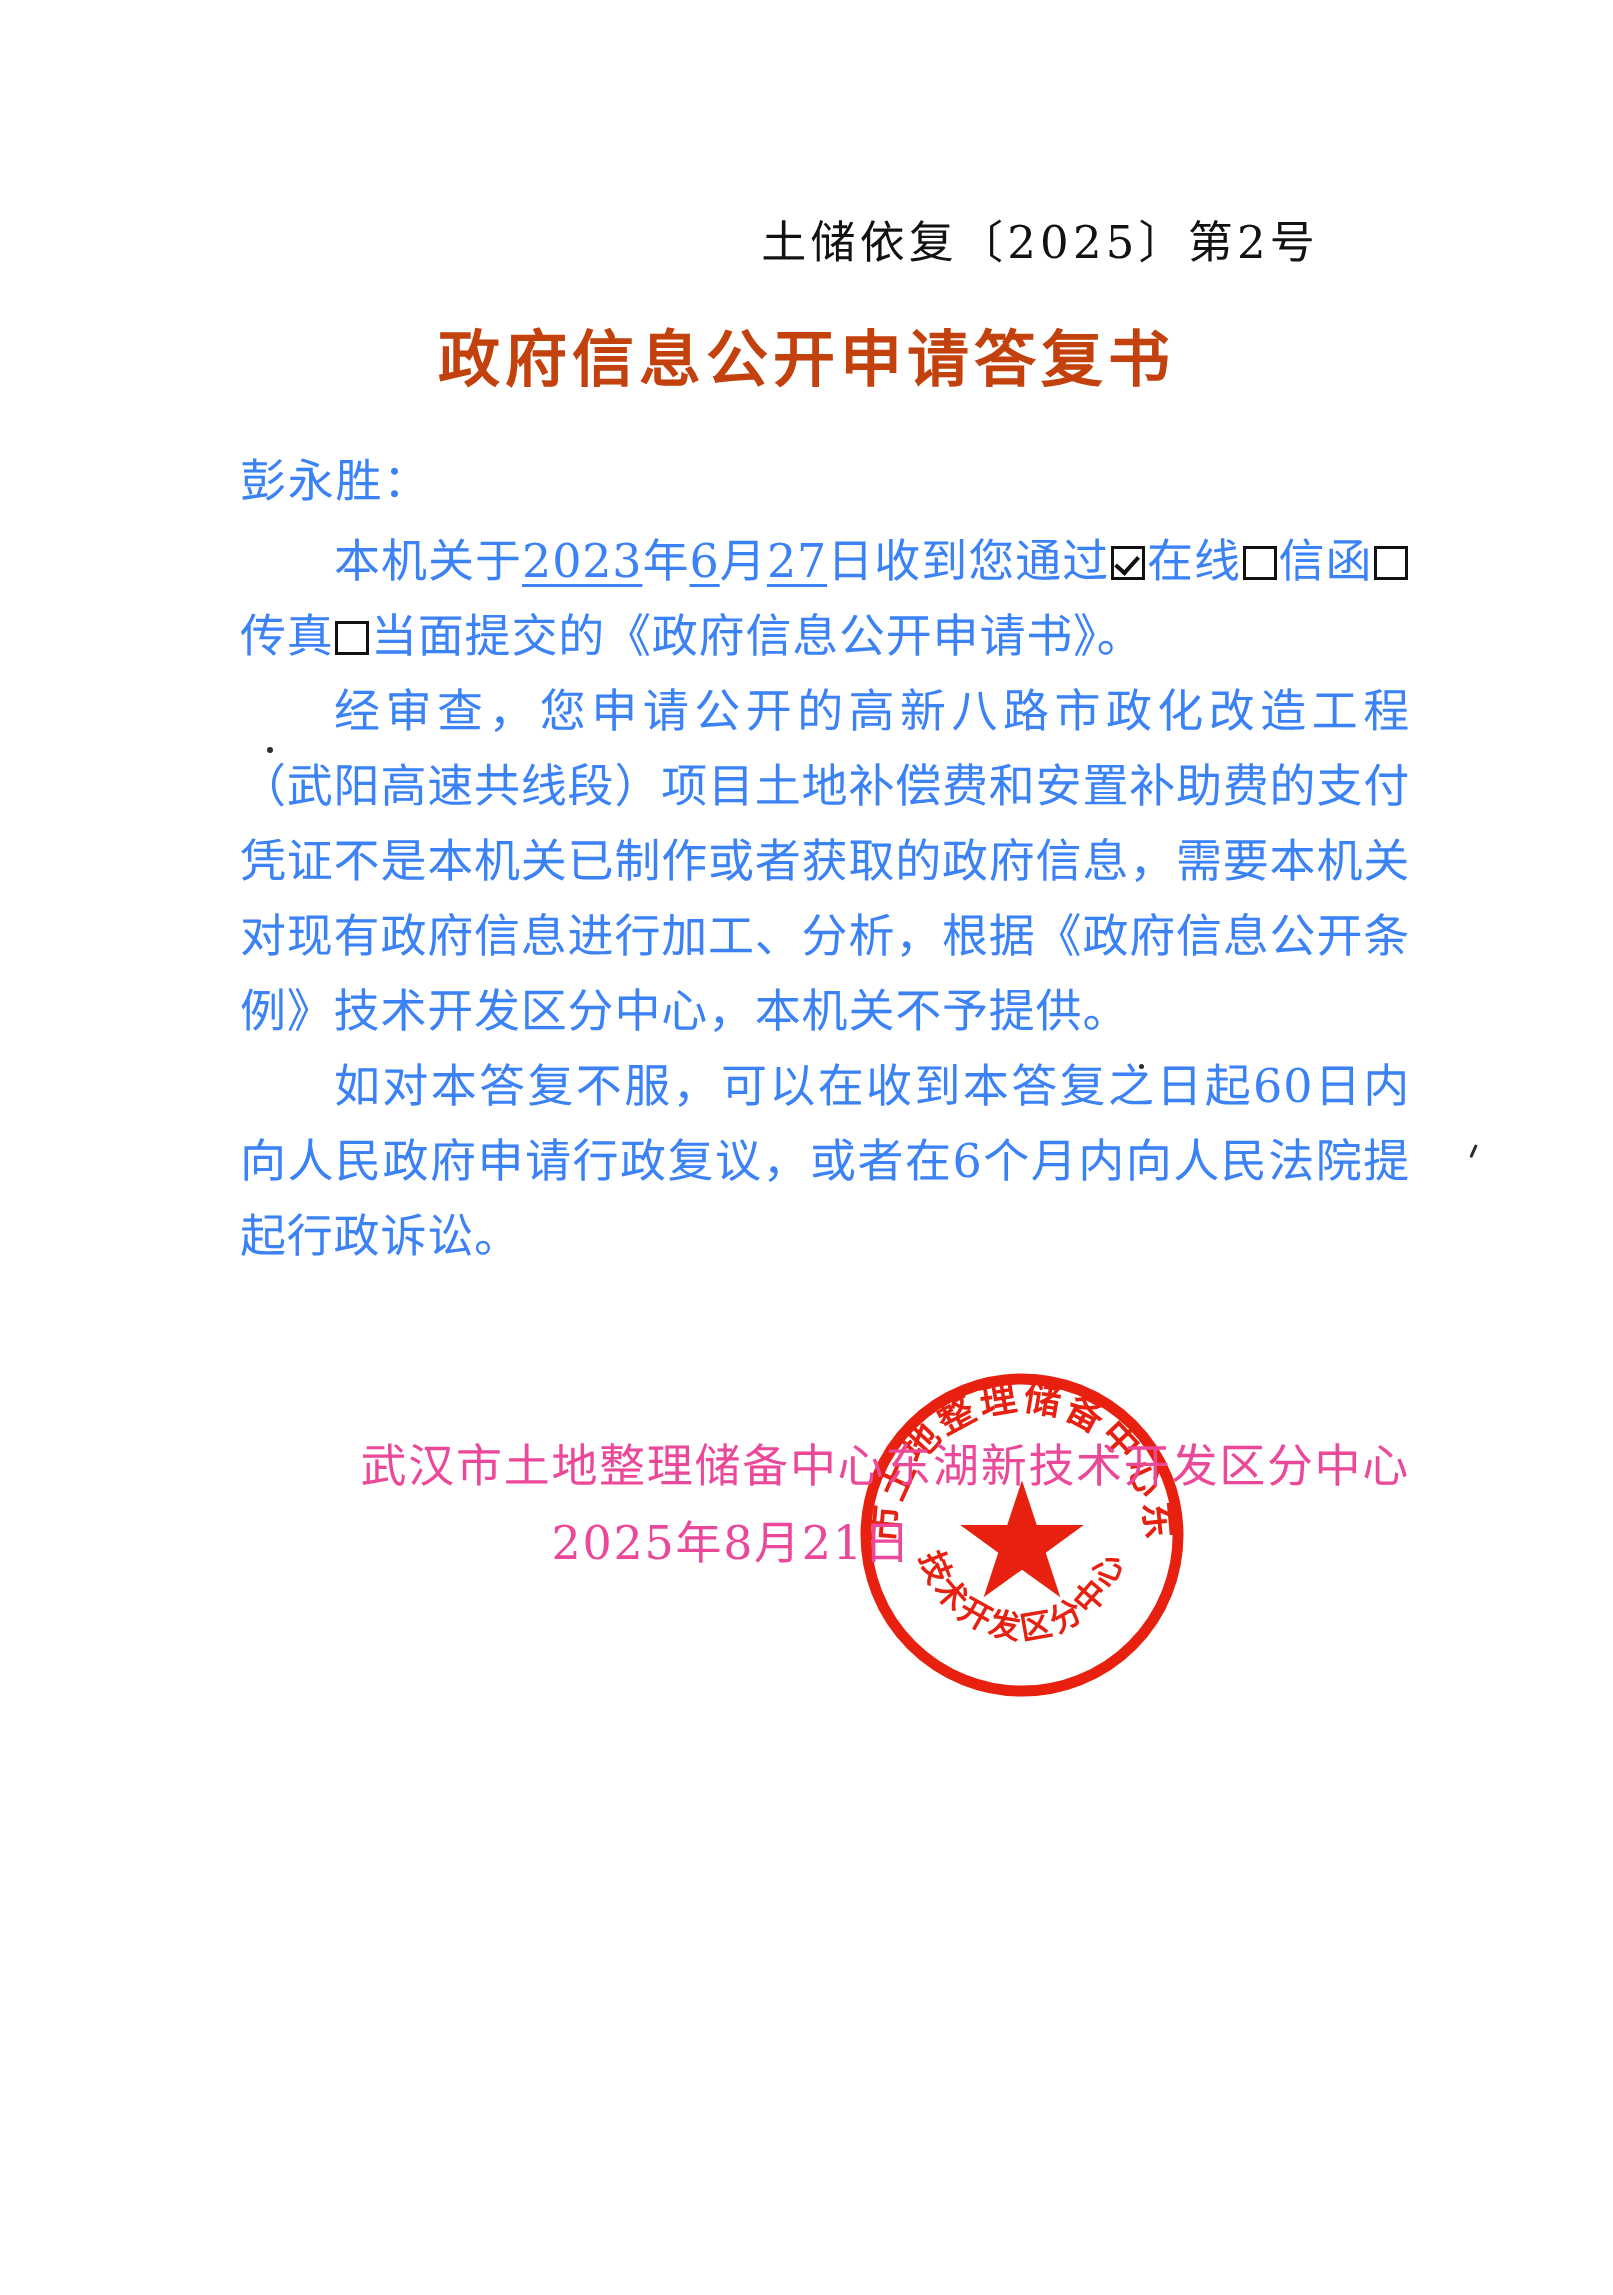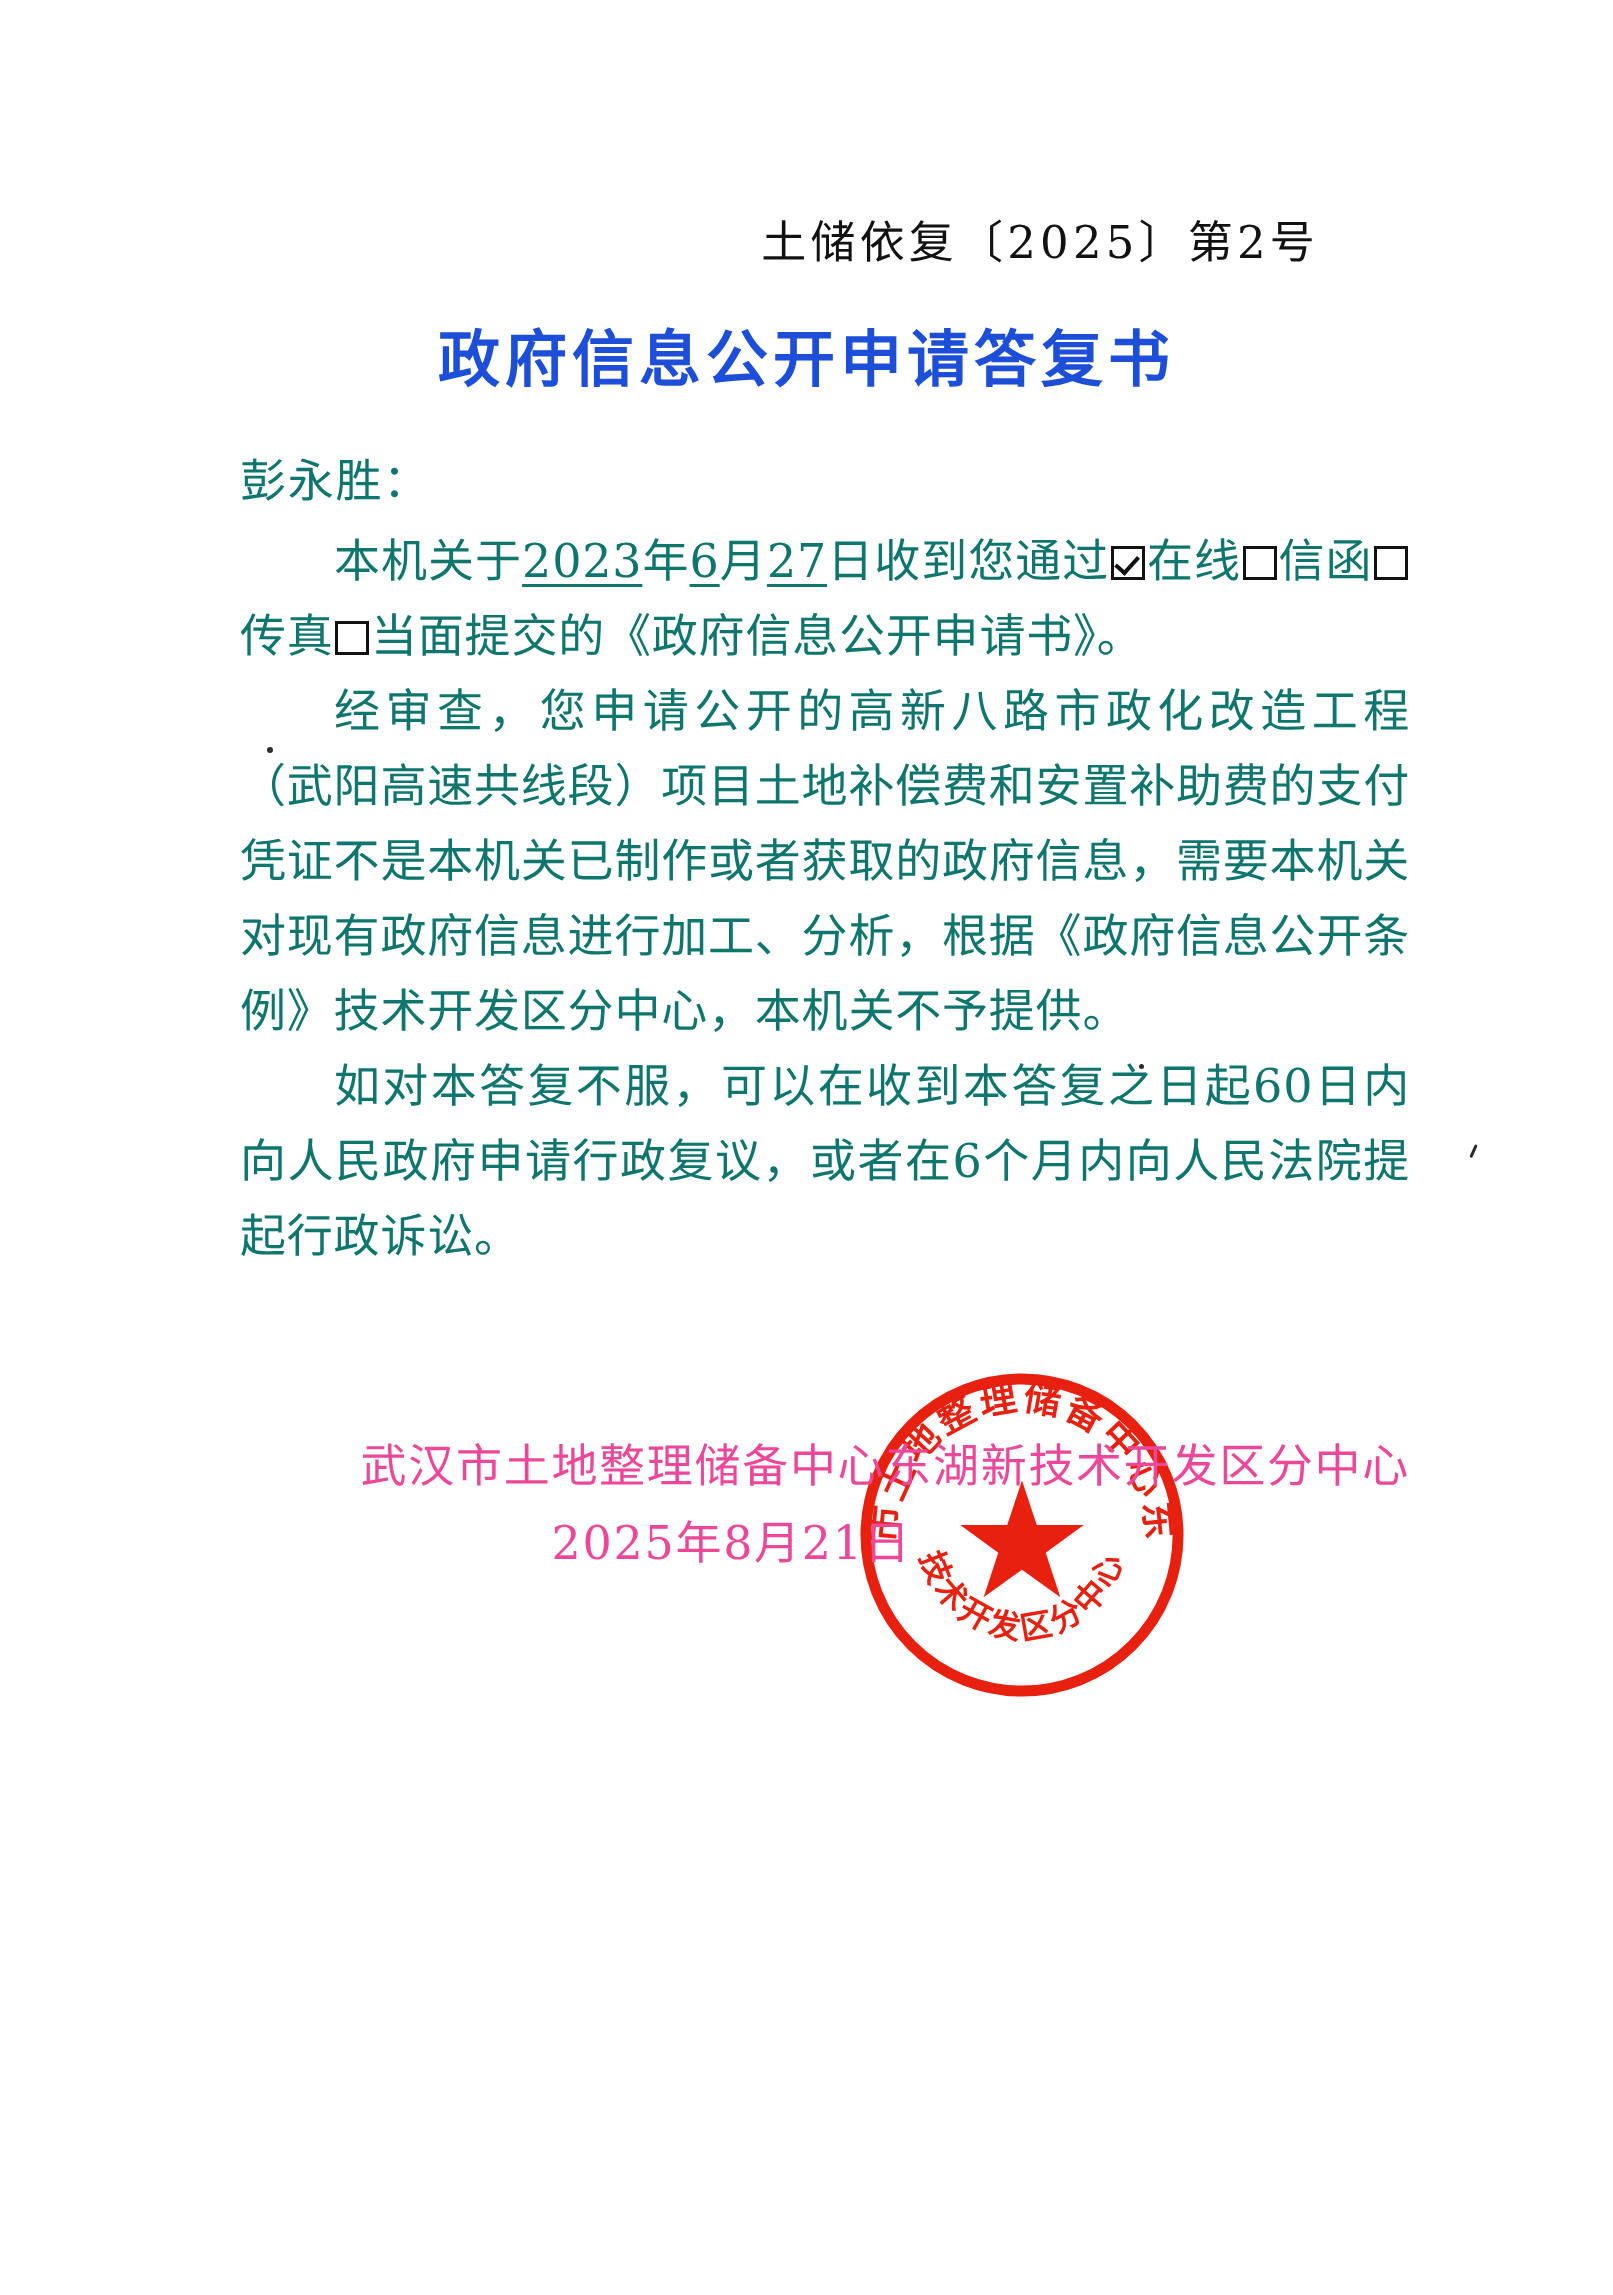--- a/index.html
+++ b/index.html
@@ -41,33 +41,33 @@
   .doc-title {
     position: absolute;
     top: 309px;
     left: 0;
     width: 100%;
     text-align: center;
     font-size: 62px;
     font-weight: 700;
     letter-spacing: 5px;
     font-family: "DejaVu Serif", "Liberation Serif", serif;
-    color: #1d4ed8;
+    color: #c2410c;
   }
 
   
   .body-block {
     position: absolute;
     top: 444px;
     left: 240px;
     width: 1170px;
     font-family: "DejaVu Serif", "Liberation Serif", serif;
     font-size: 46px;
     line-height: 75px;
-    color: #0f766e;
+    color: #3b82f6;
     letter-spacing: 0.8px;
   }
 
   .salutation {
     margin: 0 0 5px 0;
     font-size: 46px;
     letter-spacing: 1.7px;
   }
 
   .para {

